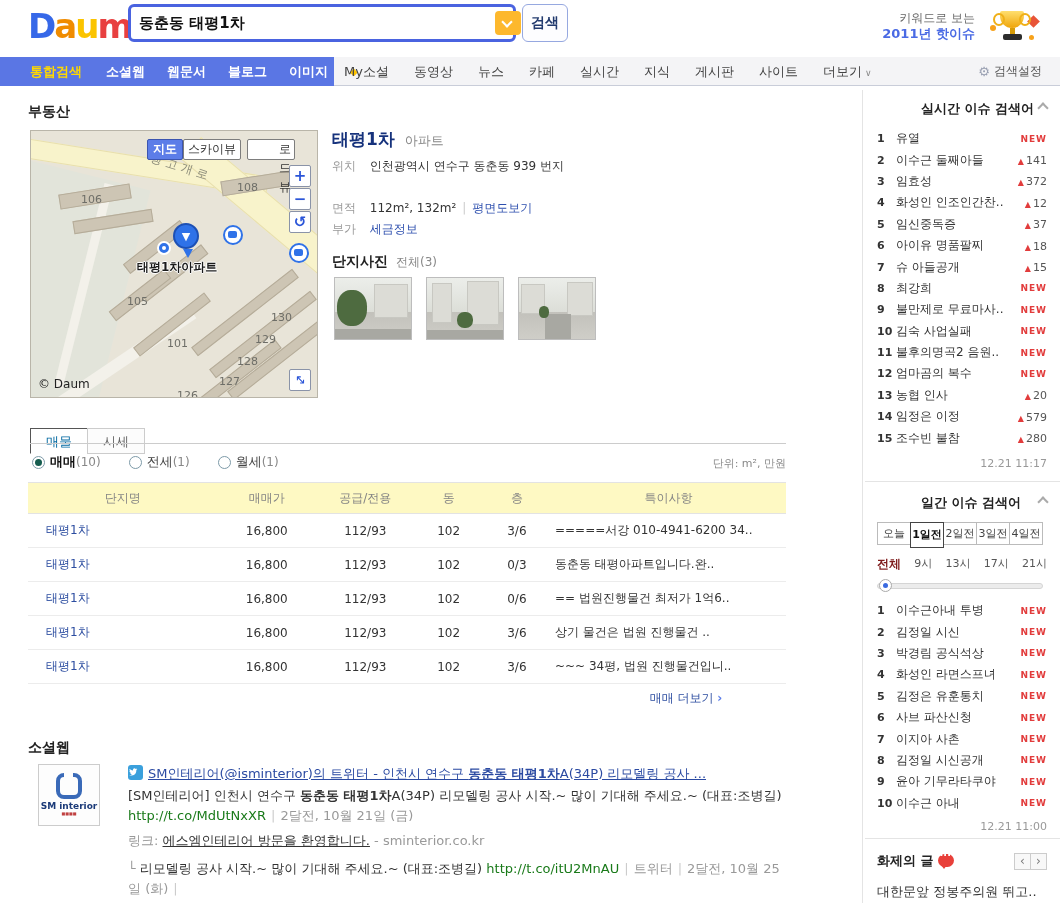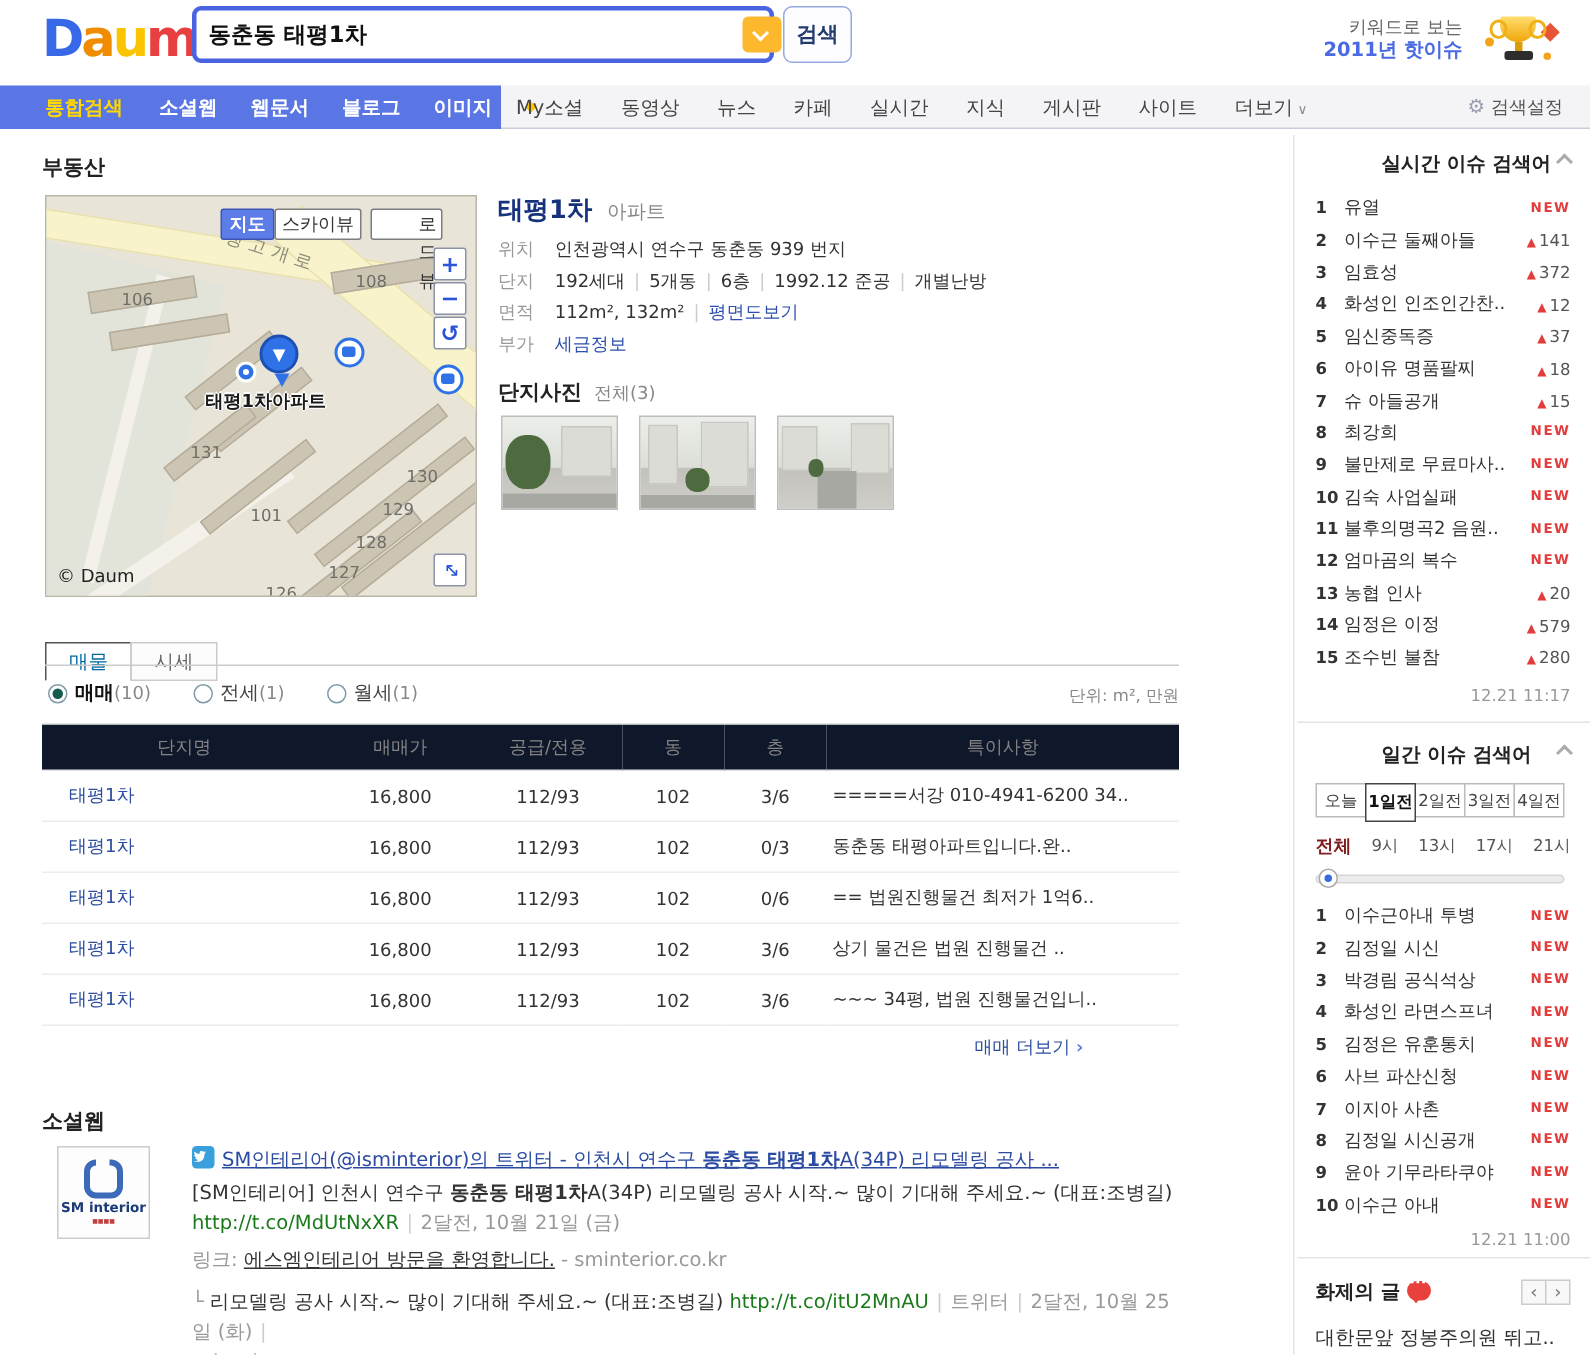--- a/index.html
+++ b/index.html
@@ -103,21 +103,21 @@
   #tabline { left:30px; top:443px; width:756px; height:1px; background:#ccc; }
   #filters { left:32px; top:453px; display:flex; align-items:center; }
   .radio { width:13px; height:13px; border:1px solid #7d9aa8; border-radius:50%; background:#fff; position:relative; margin-right:5px; cursor:pointer; }
   .radio.sel:after { content:""; position:absolute; left:2px; top:2px; width:7px; height:7px; border-radius:50%; background:#155c4e; }
   #filters .f { display:flex; align-items:center; margin-right:28px; cursor:pointer; }
   #filters .fl { font-size:13px; color:#444; }
   #filters .f.sel .fl { font-weight:bold; color:#111; }
   #filters .fc { color:#888; font-size:12px; }
   #unit-note { left:666px; top:456px; width:120px; text-align:right; color:#888; font-size:11px; }
   #listing { left:28px; top:482px; width:758px; border-collapse:collapse; }
-  #listing th { background:#0f172a; border-top:1px solid #e3e3e3; border-bottom:1px solid #e3e3e3;
+  #listing th { background:#fef9c3; border-top:1px solid #e3e3e3; border-bottom:1px solid #e3e3e3;
     color:#848484; font-weight:normal; font-size:12px; height:31px; }
   #listing td { height:34px; border-bottom:1px solid #ececec; font-size:12px; color:#333; text-align:center; }
   #listing td.nm { text-align:left; padding-left:18px; }
   #listing td.nm span { color:#2c4da0; cursor:pointer; }
   #listing td.note { text-align:left; padding-left:4px; }
   #more-link { left:586px; top:690px; width:200px; text-align:center; color:#2c4da0; font-size:12px; cursor:pointer; }
   #more-link .arr { color:#5a7ce8; font-weight:bold; }
 
   
   #social-title { left:28px; top:739px; }
@@ -242,21 +242,21 @@
     <div class="bld" style="left:88px;top:110px;width:72px;height:12px;transform:rotate(-38deg);"></div>
     <div class="bld" style="left:104px;top:136px;width:78px;height:12px;transform:rotate(-38deg);"></div>
     <div class="bld" style="left:74px;top:158px;width:70px;height:12px;transform:rotate(-38deg);"></div>
     <div class="bld" style="left:96px;top:188px;width:90px;height:11px;transform:rotate(-38deg);"></div>
     <div class="bld" style="left:150px;top:176px;width:128px;height:11px;transform:rotate(-38deg);"></div>
     <div class="bld" style="left:168px;top:198px;width:128px;height:11px;transform:rotate(-38deg);"></div>
     <div class="bld" style="left:186px;top:220px;width:128px;height:11px;transform:rotate(-38deg);"></div>
     <div class="bld" style="left:140px;top:244px;width:120px;height:11px;transform:rotate(-38deg);"></div>
     <div class="mnum" style="left:50px;top:62px;">106</div>
     <div class="mnum" style="left:206px;top:50px;">108</div>
-    <div class="mnum" style="left:96px;top:164px;">131</div>
+    <div class="mnum" style="left:96px;top:164px;">105</div>
     <div class="mnum" style="left:136px;top:206px;">101</div>
     <div class="mnum" style="left:240px;top:180px;">130</div>
     <div class="mnum" style="left:224px;top:202px;">129</div>
     <div class="mnum" style="left:206px;top:224px;">128</div>
     <div class="mnum" style="left:188px;top:244px;">127</div>
     <div class="mnum" style="left:146px;top:258px;">126</div>
     <div class="mroadlabel">앵고개로</div>
     <div class="pin"><span>▼</span></div>
     <div class="bstop"></div>
     <div class="busic" style="left:192px;top:94px;"></div>
@@ -272,24 +272,20 @@
     <div id="map-expand"><span>↔</span></div>
   </div>
 
   <div id="apt-title" class="abs">
     <span class="nm">태평1차</span>
     <span class="sfx">아파트</span>
   </div>
   <div class="info-row" style="top:158px;">
     <span class="lb">위치</span>
     <span>인천광역시 연수구 동춘동 939 번지</span>
-  </div>
-  <div class="info-row" style="top:179px;">
-    <span class="lb">단지</span>
-    <span>192세대</span><span class="bar">|</span><span>5개동</span><span class="bar">|</span><span>6층</span><span class="bar">|</span><span>1992.12 준공</span><span class="bar">|</span><span>개별난방</span>
   </div>
   <div class="info-row" style="top:200px;">
     <span class="lb">면적</span>
     <span>112m², 132m²</span><span class="bar">|</span><span class="blue-link">평면도보기</span>
   </div>
   <div class="info-row" style="top:221px;">
     <span class="lb">부가</span>
     <span class="blue-link">세금정보</span>
   </div>
 

